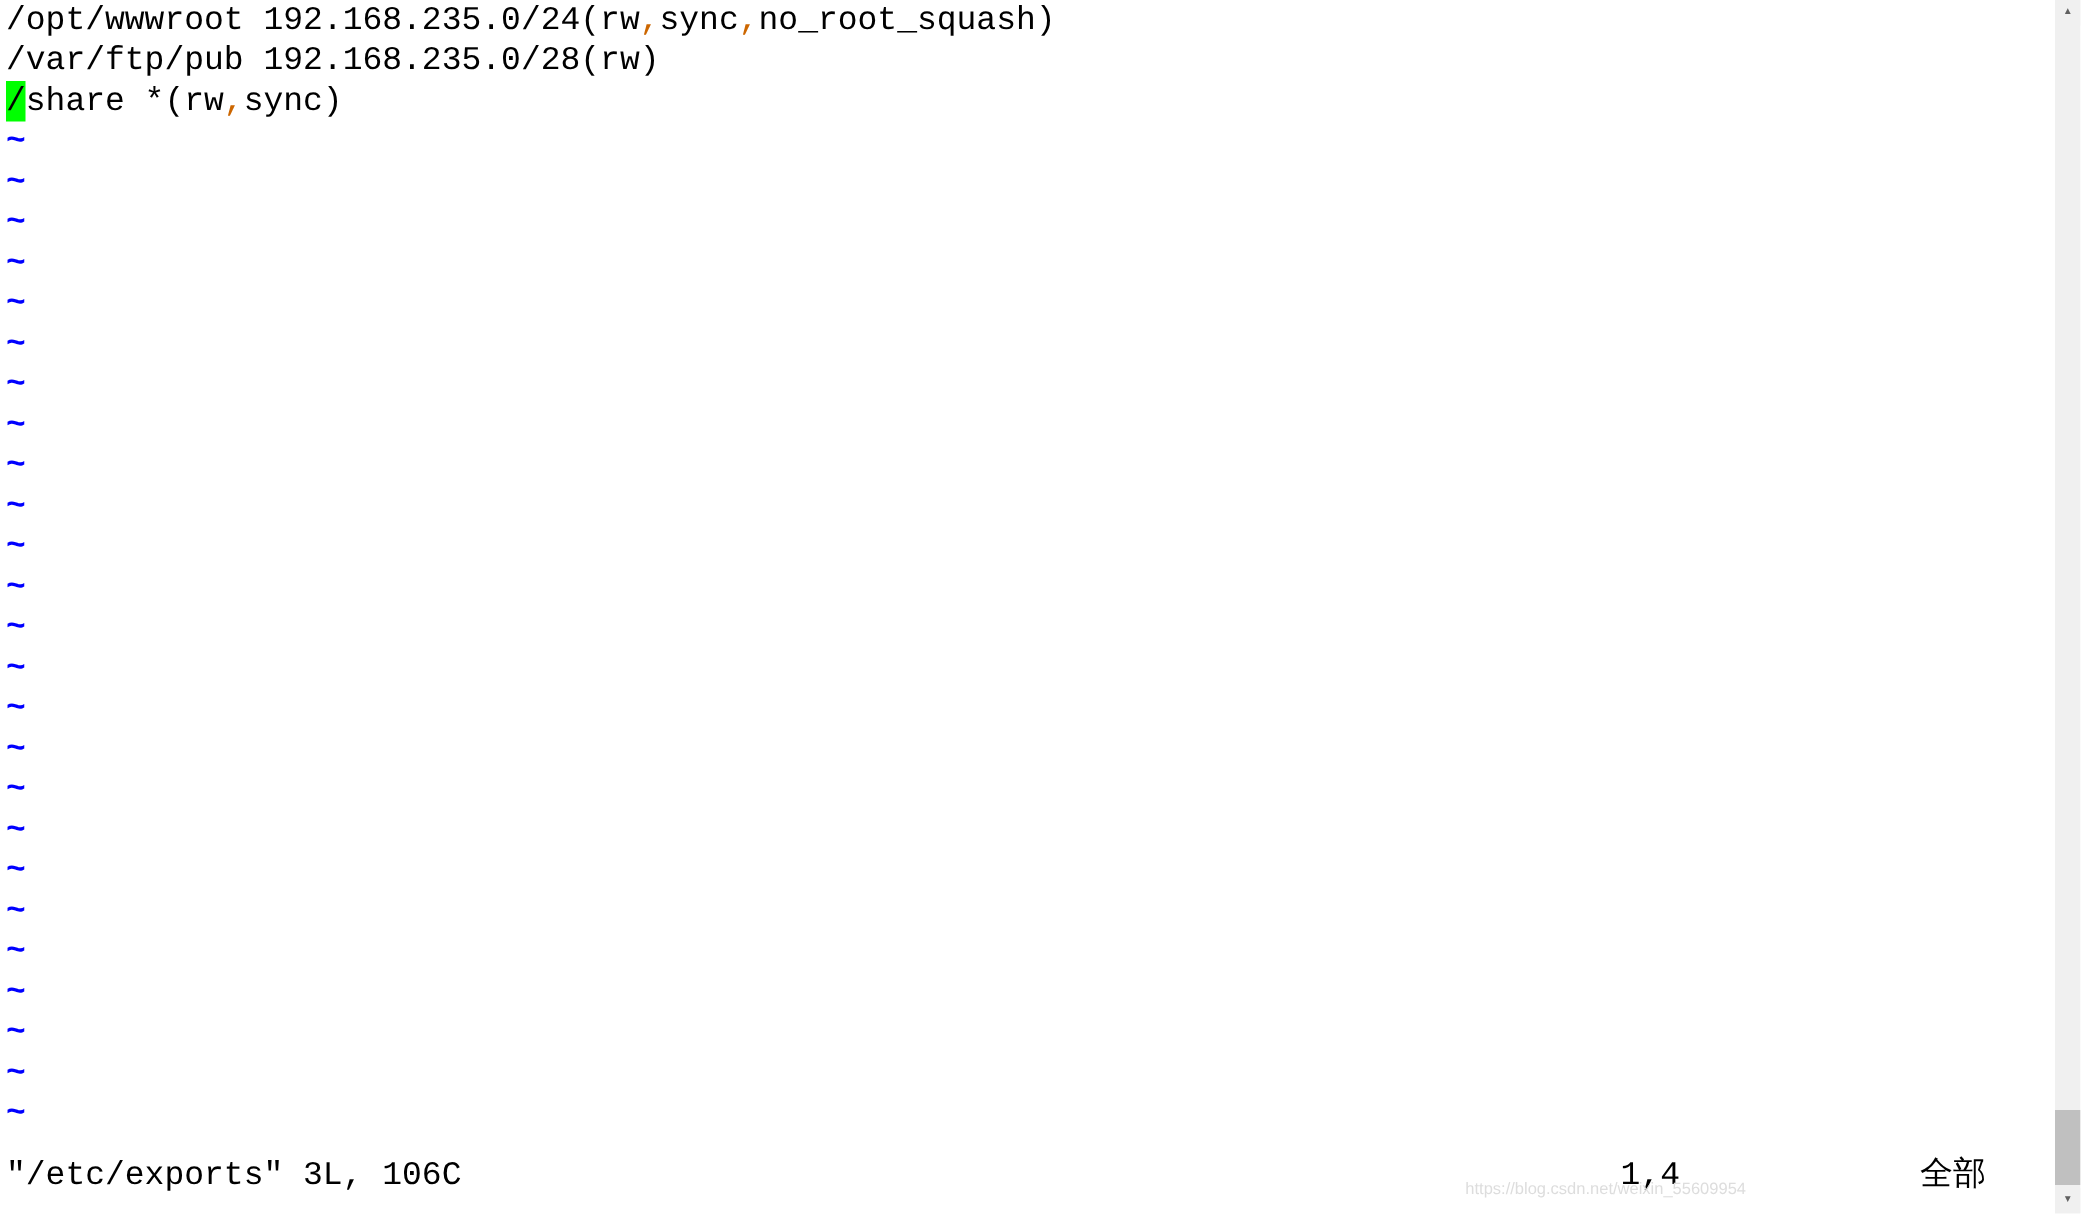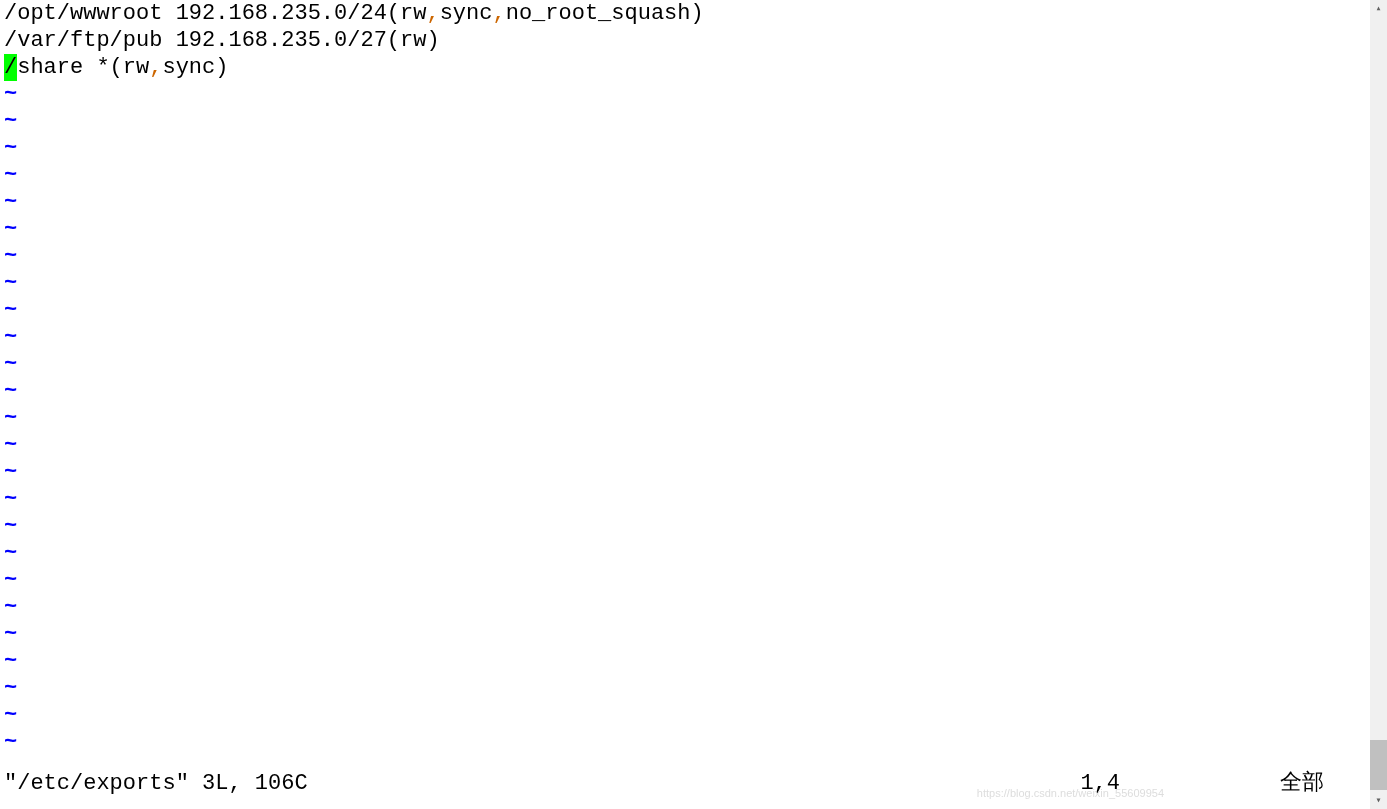--- a/index.html
+++ b/index.html
@@ -112,21 +112,21 @@
       font-family: Arial, sans-serif;
     }
   </style>
 </head>
 <body>
 
 <div class="editor-area">
 
   <div class="line"><span>/opt/wwwroot 192.168.235.0/24(rw</span><span class="comma">,</span><span>sync</span><span class="comma">,</span><span>no_root_squash)</span></div>
 
-  <div class="line"><span>/var/ftp/pub 192.168.235.0/27(rw)</span></div>
+  <div class="line"><span>/var/ftp/pub 192.168.235.0/28(rw)</span></div>
 
   <div class="line"><span class="cursor">/</span><span>share *(rw</span><span class="comma">,</span><span>sync)</span></div>
 
   <div id="empty-lines">
       <div class="line"><span class="tilde">~</span></div>
       <div class="line"><span class="tilde">~</span></div>
       <div class="line"><span class="tilde">~</span></div>
       <div class="line"><span class="tilde">~</span></div>
       <div class="line"><span class="tilde">~</span></div>
       <div class="line"><span class="tilde">~</span></div>

